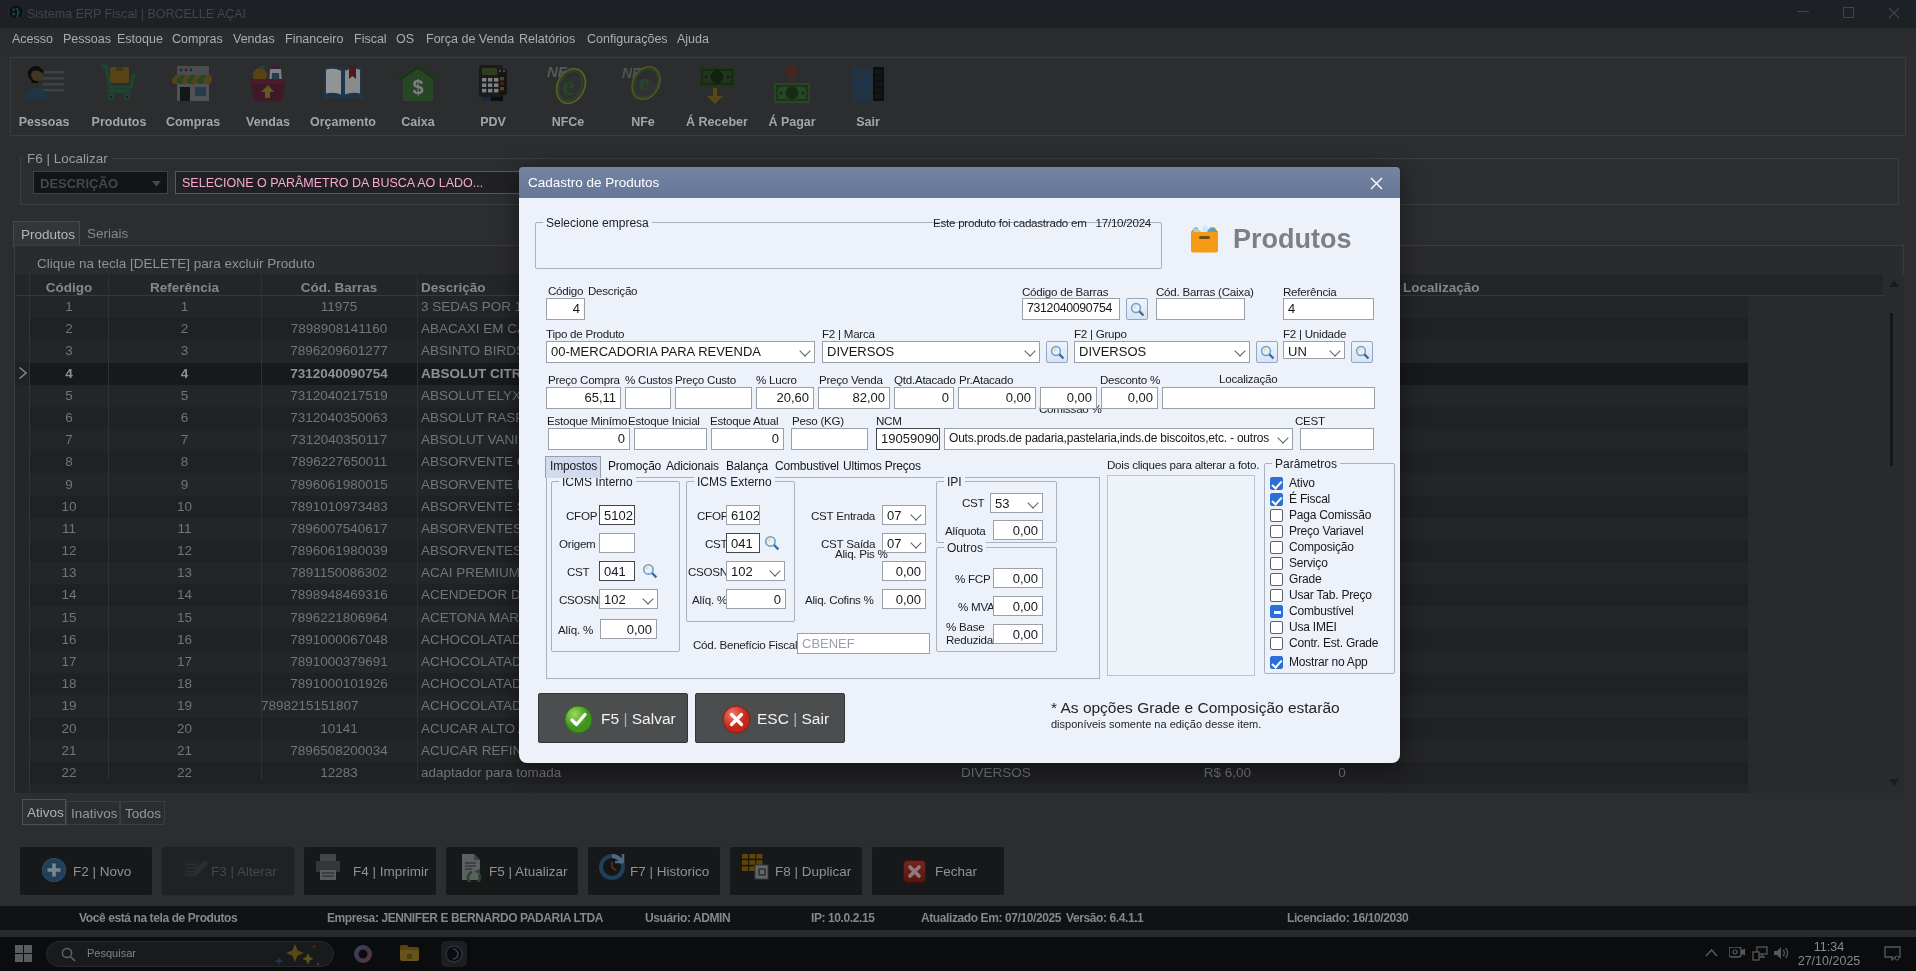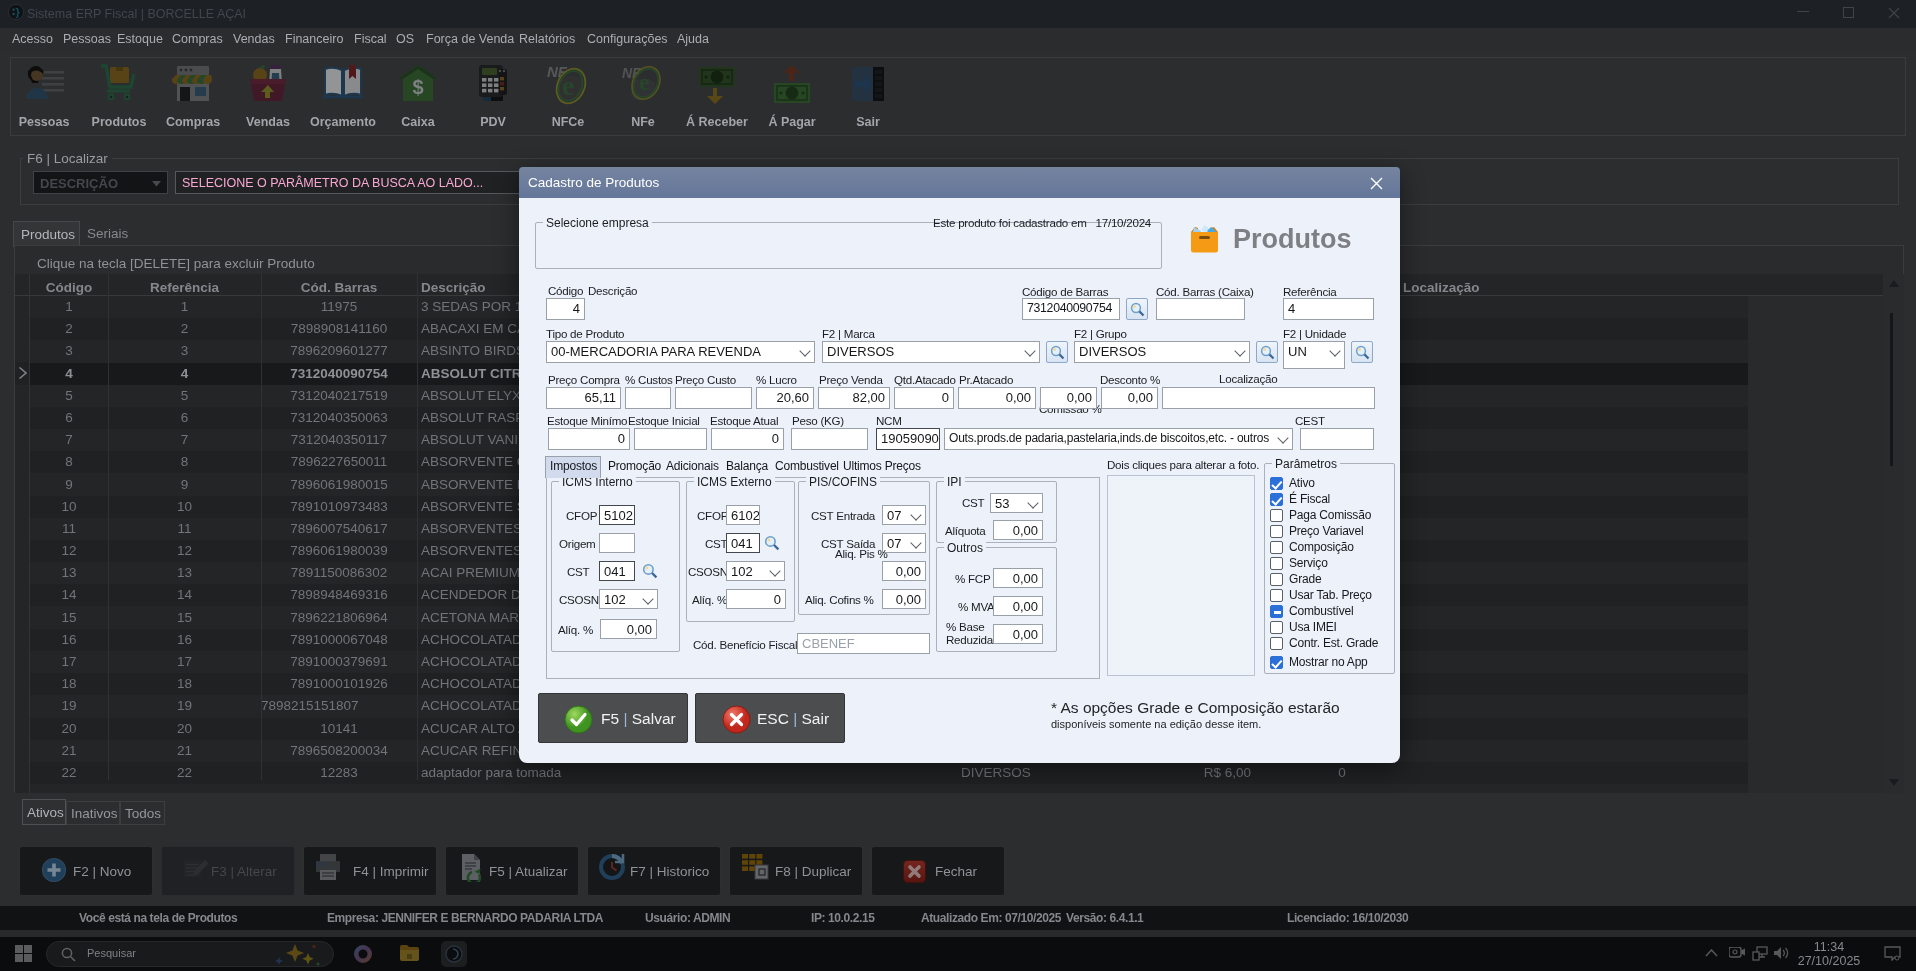--- a/index.html
+++ b/index.html
@@ -673,21 +673,21 @@
         </svg>
       </div>
 <div class="cmb" style="left:555px;top:174px;width:176px;height:22px;">DIVERSOS<span class="chev"></span></div>
 <div class="mag" style="left:737px;top:174px">
         <svg style="position:absolute;left:3px;top:3px" width="15" height="15" viewBox="0 0 15 15">
           <circle cx="6" cy="6" r="4.4" fill="#e4f0fb" stroke="#6e9fca" stroke-width="1.5"></circle>
           <circle cx="4.6" cy="4.6" r="1.4" fill="#f5d98a"></circle>
           <path d="M9.4 9.4 L13.5 13.5" stroke="#3a679a" stroke-width="2.2"></path>
         </svg>
       </div>
-<div class="cmb" style="left:764px;top:174px;width:62px;height:28px;">UN<span class="chev"></span></div>
+<div class="cmb" style="left:764px;top:174px;width:62px;height:18px;">UN<span class="chev"></span></div>
 <div class="mag" style="left:832px;top:174px">
         <svg style="position:absolute;left:3px;top:3px" width="15" height="15" viewBox="0 0 15 15">
           <circle cx="6" cy="6" r="4.4" fill="#e4f0fb" stroke="#6e9fca" stroke-width="1.5"></circle>
           <circle cx="4.6" cy="4.6" r="1.4" fill="#f5d98a"></circle>
           <path d="M9.4 9.4 L13.5 13.5" stroke="#3a679a" stroke-width="2.2"></path>
         </svg>
       </div>
 <span class="lab" style="left:29px;top:206px;">Preço Compra</span>
 <span class="lab" style="left:106px;top:206px;">% Custos</span>
 <span class="lab" style="left:156px;top:206px;">Preço Custo</span>
@@ -758,23 +758,20 @@
         <circle cx="6" cy="6" r="4.4" fill="#e4f0fb" stroke="#6e9fca" stroke-width="1.5"></circle>
         <circle cx="4.6" cy="4.6" r="1.4" fill="#f5d98a"></circle>
         <path d="M9.4 9.4 L13.5 13.5" stroke="#3a679a" stroke-width="2.2"></path>
       </svg>
 <span class="lab" style="left:169px;top:398px;">CSOSN</span>
 <div class="cmb" style="left:207px;top:394px;width:59px;height:20px;">102<span class="chev"></span></div>
 <span class="lab" style="left:173px;top:426px;">Alíq. %</span>
 <div class="inp num" style="left:207px;top:422px;width:60px;height:20px;">0</div>
 <span class="lab" style="left:174px;top:471px;">Cód. Benefício Fiscal</span>
 <div class="inp " style="left:278px;top:466px;width:133px;height:21px;"><span style="color:#9aa1ab">CBENEF</span></div>
-<div class="grpL" style="left:279px;top:314px;width:132px;height:134px">
-        <span style="">PIS/COFINS</span>
-      </div>
 <span class="lab" style="left:292px;top:342px;">CST Entrada</span>
 <div class="cmb" style="left:363px;top:338px;width:44px;height:20px;">07<span class="chev"></span></div>
 <span class="lab" style="left:302px;top:370px;">CST Saída</span>
 <div class="cmb" style="left:363px;top:366px;width:44px;height:20px;">07<span class="chev"></span></div>
 <span class="lab" style="left:296px;top:380px;margin-left:20px;">Aliq. Pis %</span>
 <div class="inp num" style="left:363px;top:394px;width:44px;height:20px;">0,00</div>
 <span class="lab" style="left:286px;top:426px;">Aliq. Cofins %</span>
 <div class="inp num" style="left:363px;top:422px;width:44px;height:20px;">0,00</div>
 <div class="grpL" style="left:417px;top:314px;width:121px;height:62px">
         <span style="">IPI</span>

